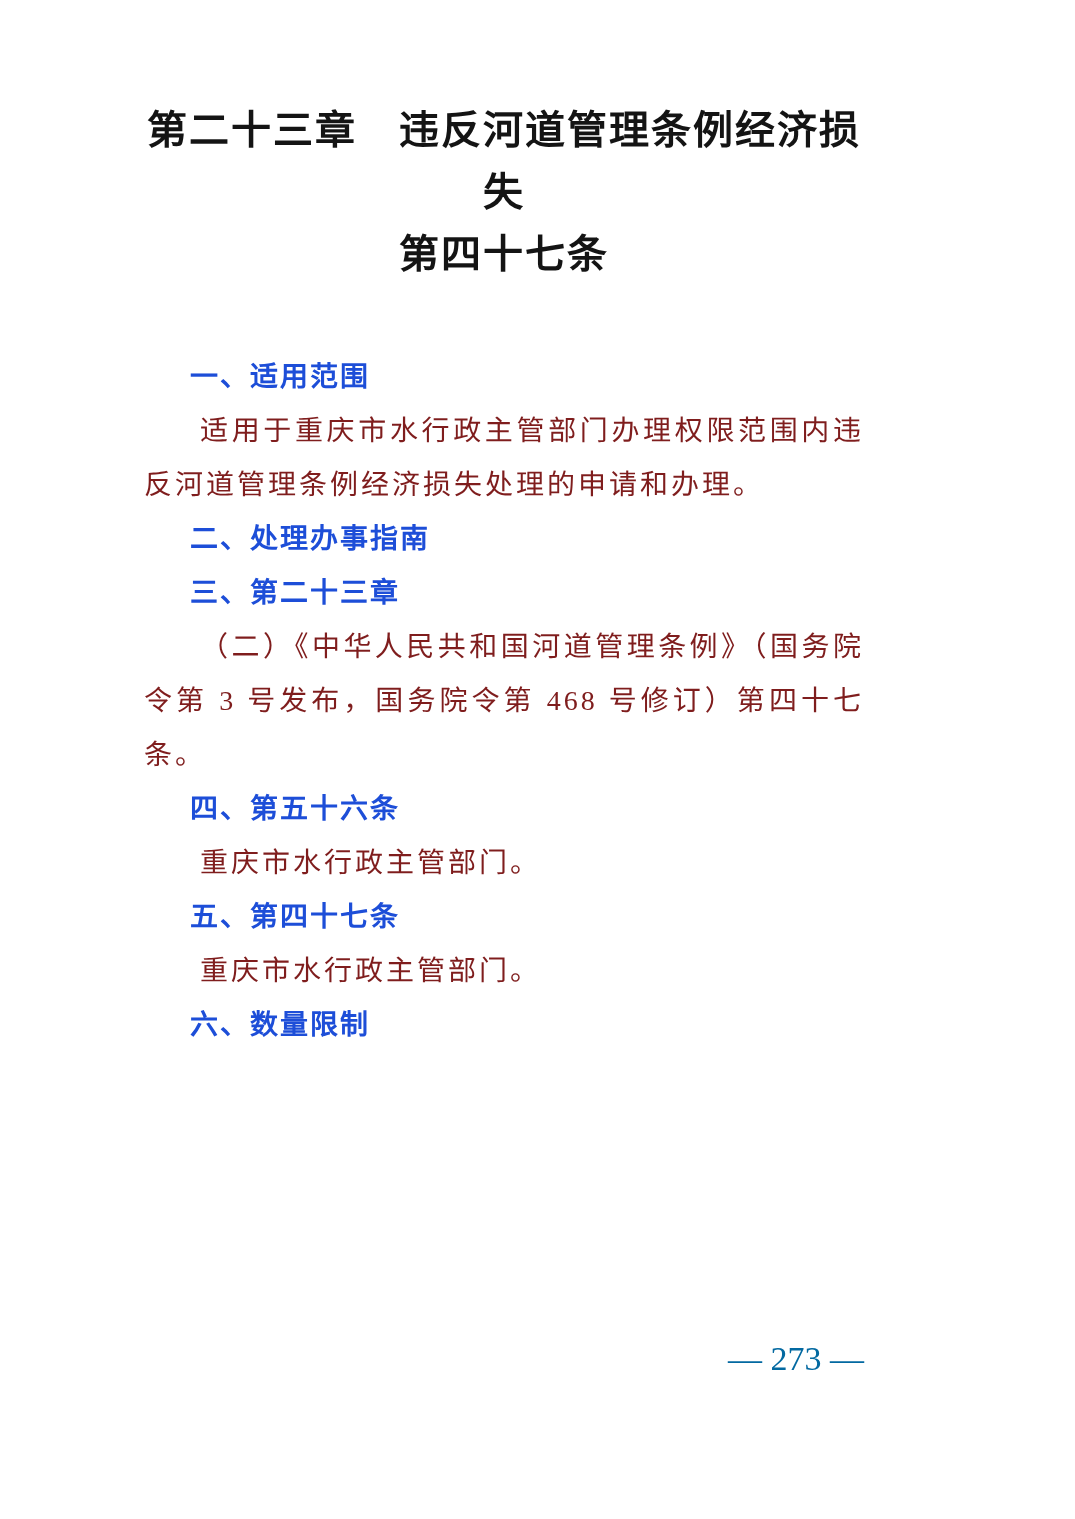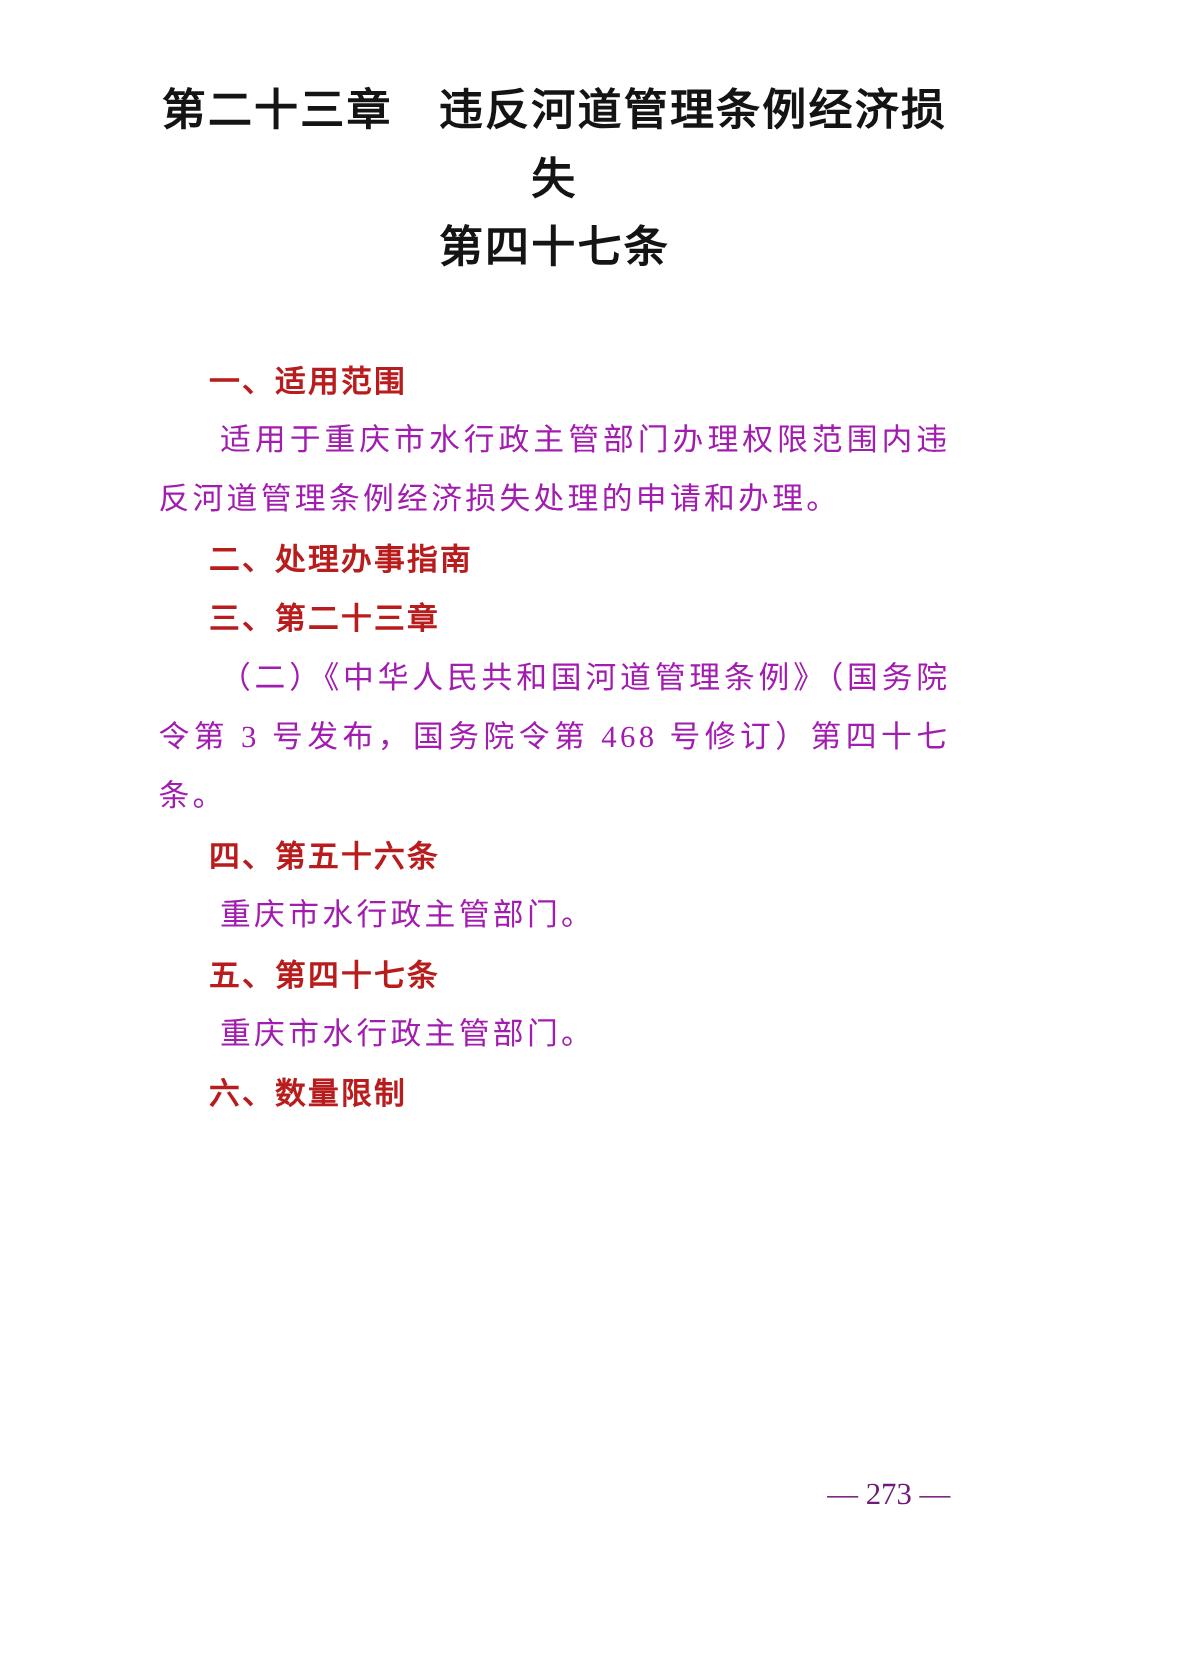--- a/index.html
+++ b/index.html
@@ -7,21 +7,21 @@
     padding: 0;
     background: #ffffff;
   }
   .page {
     position: relative;
     width: 1001px;
     height: 1519px;
     box-sizing: border-box;
     background: #ffffff;
     color: #141414;
-    padding: 70px 137px 0 144px;
+    padding: 100px 137px 0 144px;
     overflow: hidden;
     font-family: "Liberation Serif", serif;
   }
   .title {
     margin: 0;
     text-align: center;
     font-family: "Liberation Serif", serif;
     font-weight: 700;
     font-size: 40px;
     line-height: 62px;
@@ -32,42 +32,42 @@
     margin-top: 64px;
   }
   .sec-heading {
     margin: 0;
     font-family: "Liberation Sans", sans-serif;
     font-weight: 700;
     font-size: 28px;
     line-height: 54px;
     letter-spacing: 2px;
     text-indent: 46px;
-    color: #b91c1c;
+    color: #1d4ed8;
   }
   .para {
     margin: 0;
     font-family: "Liberation Serif", serif;
     font-weight: 400;
     font-size: 28px;
     line-height: 54px;
     letter-spacing: 3px;
     text-indent: 56px;
     text-align: justify;
     text-justify: inter-character;
-    color: #a21caf;
+    color: #7f1d1d;
   }
   .footer {
     position: absolute;
     right: 137px;
     bottom: 115px;
     font-family: "Liberation Serif", serif;
-    font-size: 28px;
+    font-size: 34px;
     line-height: 30px;
-    color: #701a75;
+    color: #0369a1;
     white-space: pre;
   }
 </style>
 </head>
 <body>
 
 <div class="page">
 
   <h1 class="title">
     <span class="title-line">第二十三章　违反河道管理条例经济损失</span>

